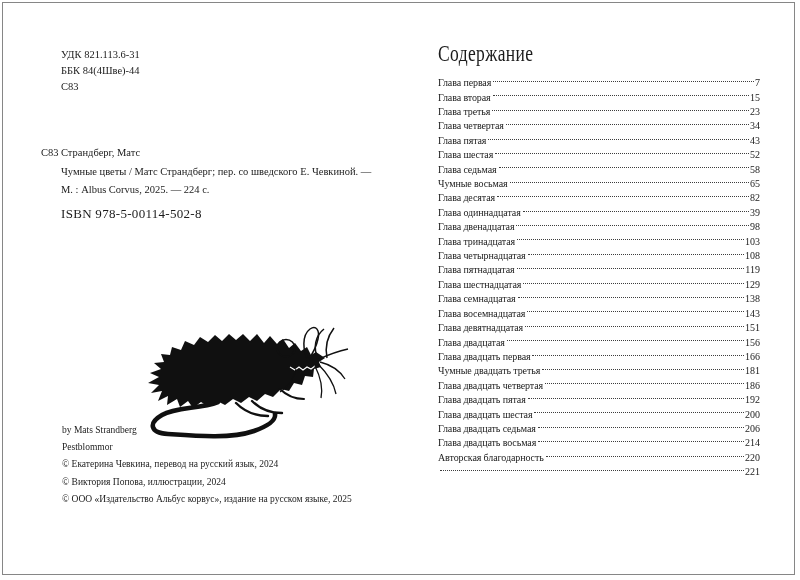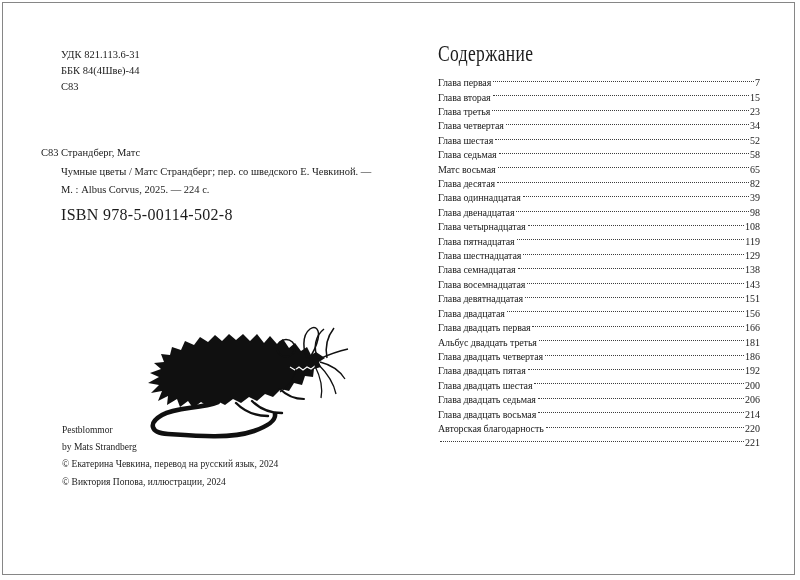--- a/index.html
+++ b/index.html
@@ -27,21 +27,21 @@
   }
   .desc-block {
     position: absolute; left: 38px; top: 135px;
     font-size: 10.5px; line-height: 18.5px; white-space: nowrap;
   }
   .desc-first { display: flex; }
   .hang-code { width: 20px; flex: 0 0 20px; }
   .desc-cont { padding-left: 20px; }
   .isbn-line {
     position: absolute; left: 58px; top: 197px;
-    font-size: 16px; letter-spacing: 0.3px; white-space: nowrap;
+    font-size: 13px; letter-spacing: 0.3px; white-space: nowrap;
   }
   .rat-svg { position: absolute; left: 131px; top: 314px; }
   .credits-block {
     position: absolute; left: 59px; top: 413px;
     font-size: 9.5px; line-height: 17.2px; white-space: nowrap;
   }
   
   .right-page { position: absolute; left: 435px; top: 0; width: 324px; height: 571px; }
   .toc-title {
     position: absolute; left: 0px; top: 38px;
@@ -110,24 +110,25 @@
         <path d="M184,41 C194,51 200,61 202,71" fill="none" stroke="#101010" stroke-width="1.3"></path>
         <path d="M181,43 C187,55 189,65 187,75" fill="none" stroke="#101010" stroke-width="1.3"></path>
         <path d="M162,46 C160,56 154,64 146,69" fill="none" stroke="#101010" stroke-width="1.2"></path>
 
         <path d="M118,78 C126,86 136,90 148,90" fill="none" stroke="#101010" stroke-width="2.4" stroke-linecap="round"></path>
         <path d="M102,80 C110,88 122,93 134,93" fill="none" stroke="#101010" stroke-width="2.4" stroke-linecap="round"></path>
         <path d="M146,66 C152,72 160,76 170,76" fill="none" stroke="#101010" stroke-width="2" stroke-linecap="round"></path>
       </svg>
 
       <div class="credits-block">
+          <div>by Mats Strandberg</div>
           <div>Pestblommor</div>
-          <div>by Mats Strandberg</div>
           <div>© Екатерина Чевкина, перевод на русский язык, 2024</div>
           <div>© Виктория Попова, иллюстрации, 2024</div>
+          <div>© ООО «Издательство Альбус корвус», издание на русском языке, 2025</div>
         </div>
     </div>
 
     <div class="right-page">
       <h1 class="toc-title">Содержание</h1>
       <div class="toc-list">
           <div class="toc-row">
             <span class="toc-label">Глава первая</span>
             <span class="toc-leader"></span>
             <span class="toc-num">7</span>
@@ -141,50 +142,60 @@
             <span class="toc-label">Глава третья</span>
             <span class="toc-leader"></span>
             <span class="toc-num">23</span>
           </div>
           <div class="toc-row">
             <span class="toc-label">Глава четвертая</span>
             <span class="toc-leader"></span>
             <span class="toc-num">34</span>
           </div>
           <div class="toc-row">
+            <span class="toc-label">Глава пятая</span>
+            <span class="toc-leader"></span>
+            <span class="toc-num">43</span>
+          </div>
+          <div class="toc-row">
             <span class="toc-label">Глава шестая</span>
             <span class="toc-leader"></span>
             <span class="toc-num">52</span>
           </div>
           <div class="toc-row">
             <span class="toc-label">Глава седьмая</span>
             <span class="toc-leader"></span>
             <span class="toc-num">58</span>
           </div>
           <div class="toc-row">
-            <span class="toc-label">Матс восьмая</span>
+            <span class="toc-label">Чумные восьмая</span>
             <span class="toc-leader"></span>
             <span class="toc-num">65</span>
           </div>
           <div class="toc-row">
             <span class="toc-label">Глава десятая</span>
             <span class="toc-leader"></span>
             <span class="toc-num">82</span>
           </div>
           <div class="toc-row">
             <span class="toc-label">Глава одиннадцатая</span>
             <span class="toc-leader"></span>
             <span class="toc-num">39</span>
           </div>
           <div class="toc-row">
             <span class="toc-label">Глава двенадцатая</span>
             <span class="toc-leader"></span>
             <span class="toc-num">98</span>
           </div>
           <div class="toc-row">
+            <span class="toc-label">Глава тринадцатая</span>
+            <span class="toc-leader"></span>
+            <span class="toc-num">103</span>
+          </div>
+          <div class="toc-row">
             <span class="toc-label">Глава четырнадцатая</span>
             <span class="toc-leader"></span>
             <span class="toc-num">108</span>
           </div>
           <div class="toc-row">
             <span class="toc-label">Глава пятнадцатая</span>
             <span class="toc-leader"></span>
             <span class="toc-num">119</span>
           </div>
           <div class="toc-row">
@@ -211,21 +222,21 @@
             <span class="toc-label">Глава двадцатая</span>
             <span class="toc-leader"></span>
             <span class="toc-num">156</span>
           </div>
           <div class="toc-row">
             <span class="toc-label">Глава двадцать первая</span>
             <span class="toc-leader"></span>
             <span class="toc-num">166</span>
           </div>
           <div class="toc-row">
-            <span class="toc-label">Альбус двадцать третья</span>
+            <span class="toc-label">Чумные двадцать третья</span>
             <span class="toc-leader"></span>
             <span class="toc-num">181</span>
           </div>
           <div class="toc-row">
             <span class="toc-label">Глава двадцать четвертая</span>
             <span class="toc-leader"></span>
             <span class="toc-num">186</span>
           </div>
           <div class="toc-row">
             <span class="toc-label">Глава двадцать пятая</span>

